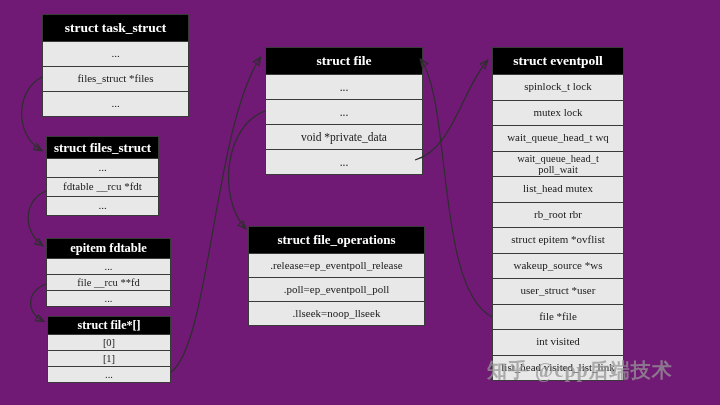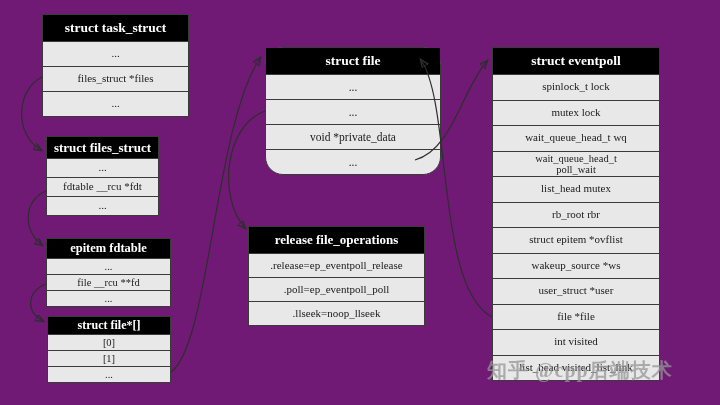--- a/index.html
+++ b/index.html
@@ -31,29 +31,29 @@
   #b-files .row{height:19px; font-size:11px;}
 
   #b-fdt  {left:46px;  top:238px; width:125px;}
   #b-fdt .hdr{height:19px; font-size:12.5px;}
   #b-fdt .row{height:16px; font-size:10.5px;}
 
   #b-farr {left:47px;  top:316px; width:124px;}
   #b-farr .hdr{height:17px; font-size:12px;}
   #b-farr .row{height:16px; font-size:10.5px;}
 
-  #b-file {left:265px; top:47px;  width:176px;border-radius:18px;}
+  #b-file {left:265px; top:47px;  width:158px;}
   #b-file .hdr{height:26px; font-size:13.5px;}
   #b-file .row{height:25px; font-size:11.5px;}
 
   #b-fops {left:248px; top:226px; width:177px;}
   #b-fops .hdr{height:26px; font-size:13px;}
   #b-fops .row{height:24px; font-size:11px;}
 
-  #b-ep   {left:492px; top:47px;  width:168px;}
+  #b-ep   {left:492px; top:47px;  width:132px;}
   #b-ep .hdr{height:26px; font-size:13.5px;}
   #b-ep .row{height:25.5px; font-size:11px;}
   #b-ep .row.small{font-size:10.5px;}
 
   #arrows{position:absolute; left:0; top:0; pointer-events:none;}
   #arrows path{fill:none; stroke:#2e2e2e; stroke-width:1.2px;}
 
   #watermark{
     position:absolute; left:487px; top:357px; z-index:5;
     font-size:20px; letter-spacing:1px; color:rgba(150,150,150,0.75);
@@ -95,21 +95,21 @@
 
   <div class="sbox" id="b-file">
     <div class="hdr">struct file</div>
     <div class="row">...</div>
     <div class="row">...</div>
     <div class="row">void *private_data</div>
     <div class="row">...</div>
   </div>
 
   <div class="sbox" id="b-fops">
-    <div class="hdr">release file_operations</div>
+    <div class="hdr">struct file_operations</div>
     <div class="row">.release=ep_eventpoll_release</div>
     <div class="row">.poll=ep_eventpoll_poll</div>
     <div class="row">.llseek=noop_llseek</div>
   </div>
 
   <div class="sbox" id="b-ep">
     <div class="hdr">struct eventpoll</div>
     <div class="row">spinlock_t lock</div>
     <div class="row">mutex lock</div>
     <div class="row">wait_queue_head_t wq</div>

